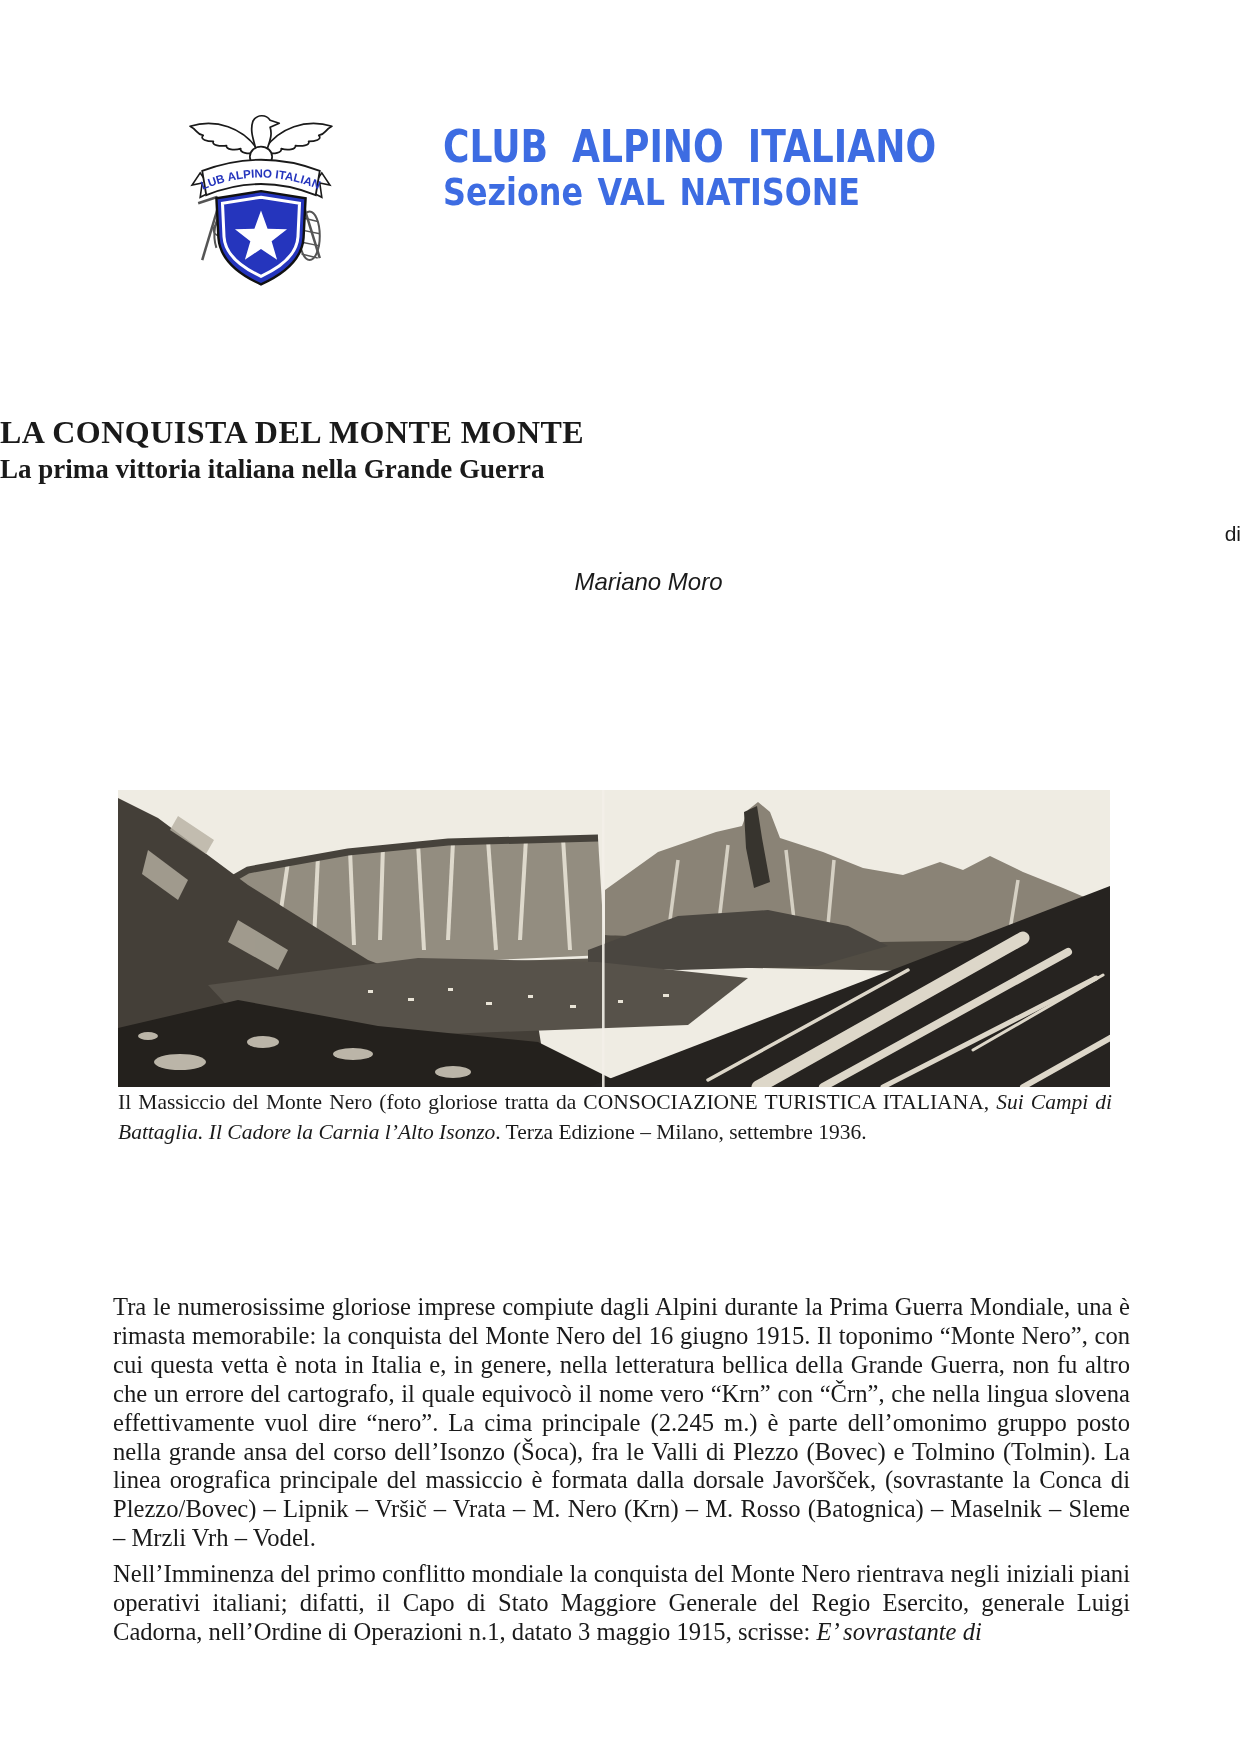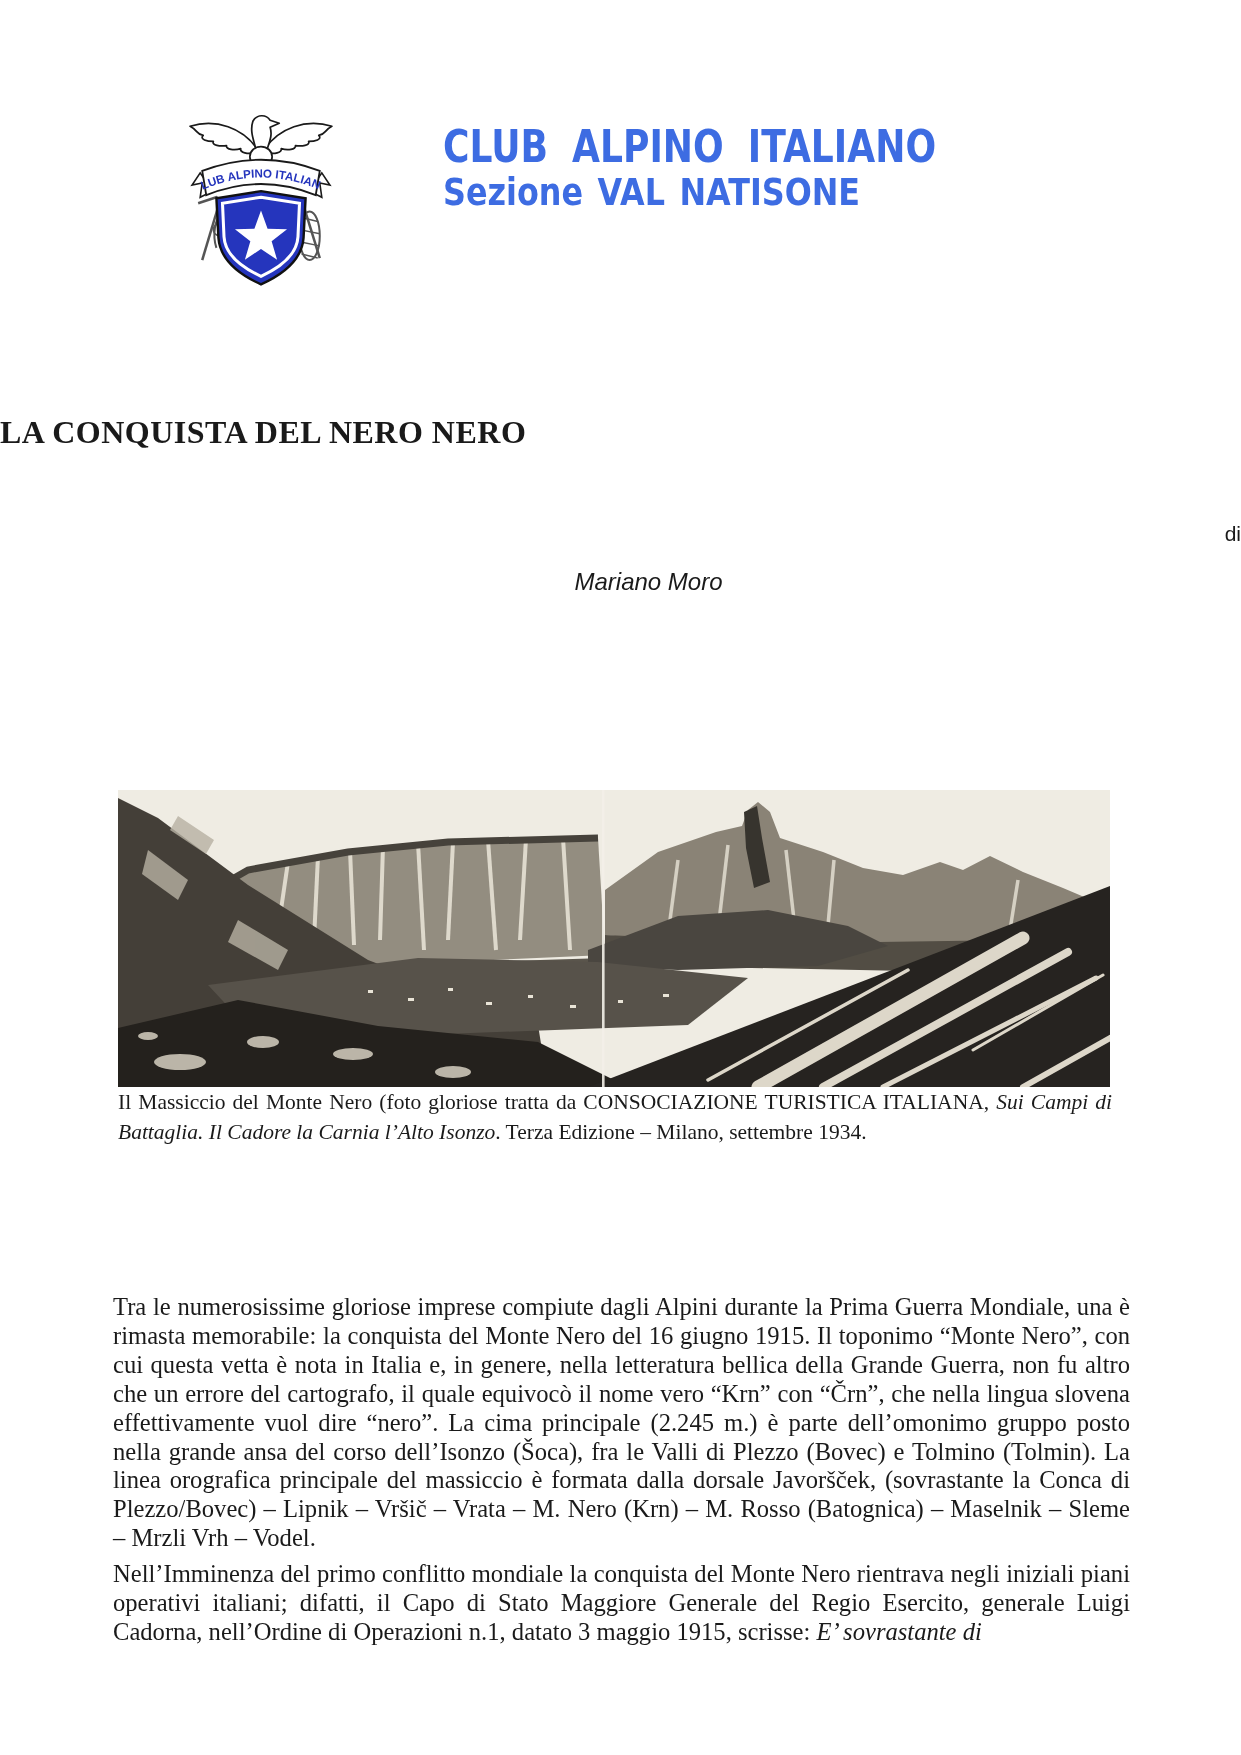--- a/index.html
+++ b/index.html
@@ -101,21 +101,22 @@
         <path d="M74,84 L118,91 L116,130 Q114,158 74,176 Q34,158 32,130 L30,91 Z" fill="#2535bd" stroke="#111" stroke-width="2.4"></path>
         <path d="M74,90 L112,96 L110.5,129 Q109,152 74,168 Q39,152 37.5,129 L36,96 Z" fill="none" stroke="#ffffff" stroke-width="3"></path>
         <polygon fill="#ffffff" points="74,103 80.5,121.1 99.7,121.7 84.5,133.4 89.9,151.8 74,141 58.1,151.8 63.5,133.4 48.3,121.7 67.5,121.1"></polygon>
       </g>
     </svg>
   </div>
 
   <div class="org-name">CLUB ALPINO ITALIANO</div>
   <div class="section-name">Sezione VAL NATISONE</div>
 
-  <div class="doc-title">LA CONQUISTA DEL NERO NERO</div>
+  <div class="doc-title">LA CONQUISTA DEL MONTE MONTE</div>
+  <div class="doc-subtitle">La prima vittoria italiana nella Grande Guerra</div>
   <div class="byline-di">di</div>
   <div class="author">Mariano Moro</div>
 
   <div class="photo">
     <svg viewBox="0 0 992 297" preserveAspectRatio="none" aria-hidden="true">
       <rect x="0" y="0" width="992" height="297" fill="#efece3"></rect>
 
       <polygon points="60,120 130,80 230,62 330,52 480,48 487,165 260,175 140,150" fill="#938d80"></polygon>
       <g stroke="#e7e2d5" stroke-width="4" fill="none" opacity="0.9">
         <path d="M170,72 L160,140"></path>
@@ -179,20 +180,20 @@
         <path d="M765,297 L978,188" stroke-width="5"></path>
         <path d="M590,290 L790,180" stroke-width="3.5"></path>
         <path d="M855,260 L985,185" stroke-width="3"></path>
         <path d="M905,297 L992,248" stroke-width="6"></path>
       </g>
 
       <rect x="484" y="0" width="2.6" height="297" fill="#f3f0e8" opacity="0.9"></rect>
     </svg>
   </div>
 
-  <div class="caption"><span>Il Massiccio del Monte Nero (foto gloriose tratta da CONSOCIAZIONE TURISTICA ITALIANA, </span><span class="it">Sui Campi di Battaglia. Il Cadore la Carnia l’Alto Isonzo</span><span>. Terza Edizione – Milano, settembre 1934.</span></div>
+  <div class="caption"><span>Il Massiccio del Monte Nero (foto gloriose tratta da CONSOCIAZIONE TURISTICA ITALIANA, </span><span class="it">Sui Campi di Battaglia. Il Cadore la Carnia l’Alto Isonzo</span><span>. Terza Edizione – Milano, settembre 1936.</span></div>
 
   <div class="body-text">
     <p><span>Tra le numerosissime gloriose imprese compiute dagli Alpini durante la Prima Guerra Mondiale, una è rimasta memorabile: la conquista del Monte Nero del 16 giugno 1915. Il toponimo “Monte Nero”, con cui questa vetta è nota in Italia e, in genere, nella letteratura bellica della Grande Guerra, non fu altro che un errore del cartografo, il quale equivocò il nome vero “Krn” con  “Črn”, che nella lingua slovena effettivamente vuol dire “nero”. La cima principale (2.245 m.) è parte dell’omonimo gruppo posto nella grande ansa del corso dell’Isonzo (Šoca), fra le Valli di Plezzo (Bovec) e Tolmino (Tolmin). La linea orografica principale del massiccio è formata dalla dorsale Javoršček, (sovrastante la Conca di Plezzo/Bovec) – Lipnik – Vršič – Vrata – M. Nero (Krn) – M. Rosso (Batognica) – Maselnik – Sleme – Mrzli Vrh – Vodel.</span></p>
     <p><span>Nell’Imminenza del primo conflitto mondiale la conquista del Monte Nero rientrava negli iniziali piani operativi italiani; difatti, il Capo di Stato Maggiore Generale del Regio Esercito, generale Luigi Cadorna, nell’Ordine di Operazioni n.1, datato 3 maggio 1915, scrisse: </span><span class="it">E’ sovrastante di</span></p>
   </div>
 
 </div>
 
 </body></html>

